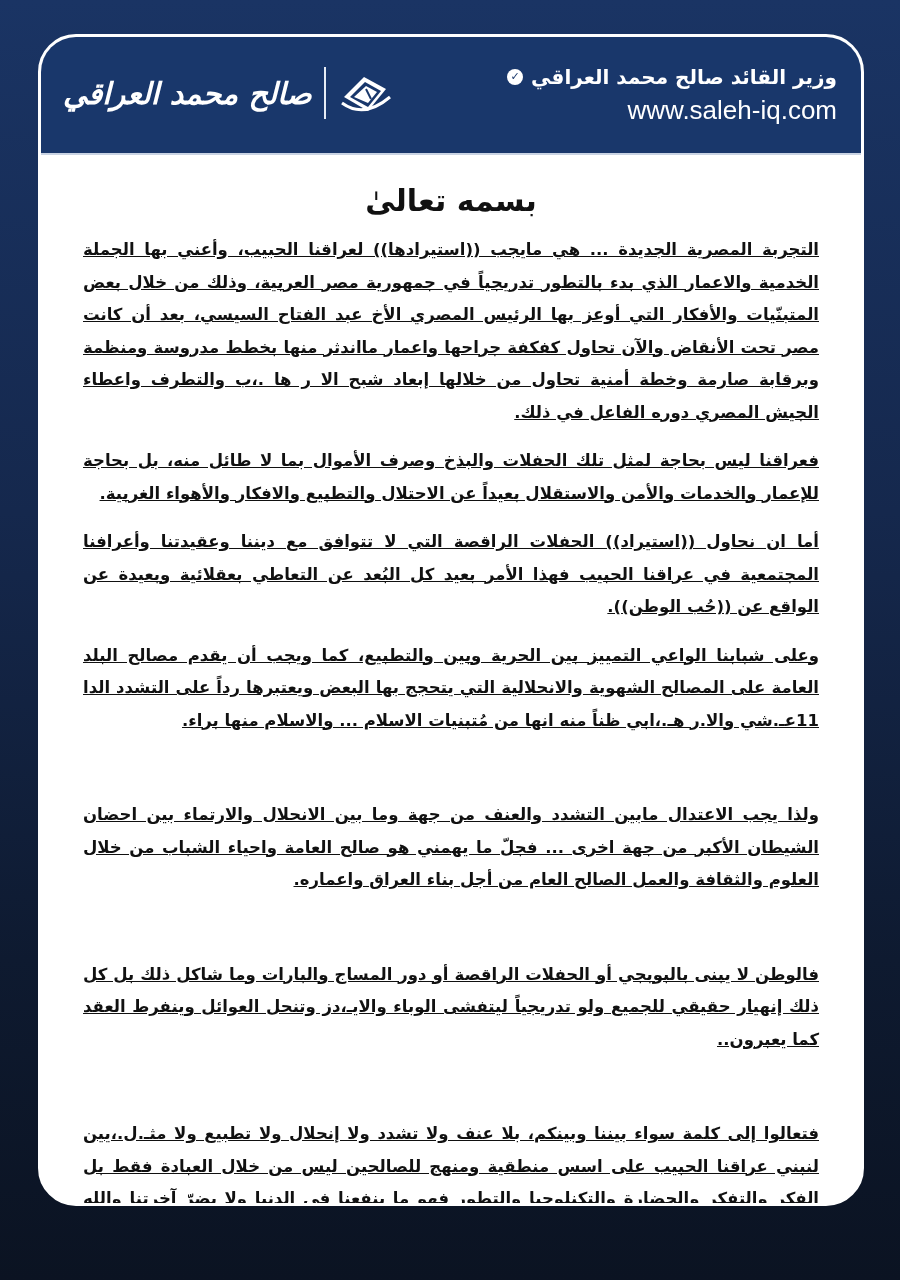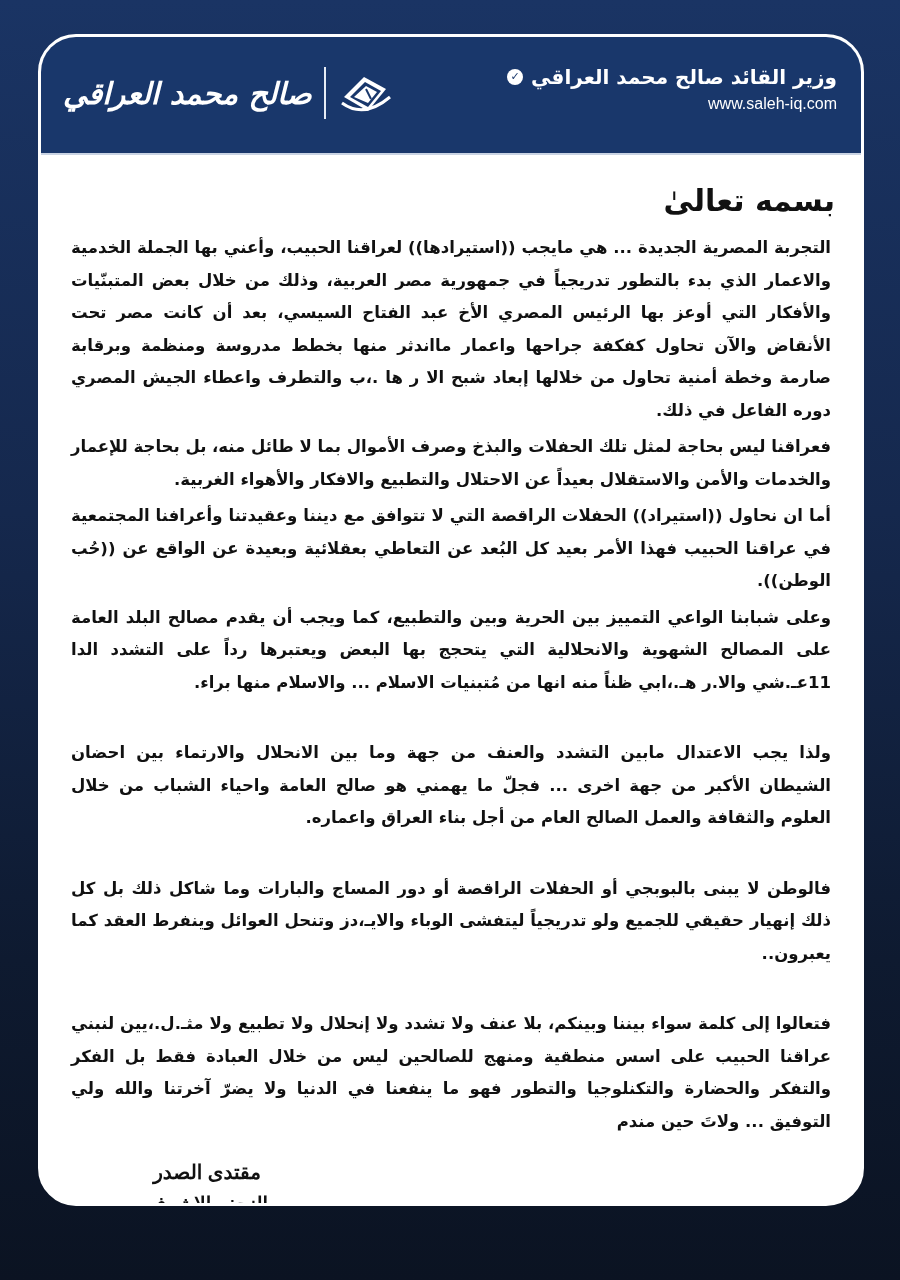--- a/index.html
+++ b/index.html
@@ -22,24 +22,24 @@
   .brand { position: absolute; left: 22px; top: 28px; height: 56px; display: flex; align-items: center; }
   .brand .calligraphy {
     color: #ffffff; font-family: "DejaVu Serif", serif; font-size: 30px; font-weight: bold;
     letter-spacing: -1px; direction: rtl; font-style: italic;
   }
   .brand .divider { width: 2px; height: 52px; background: #e6ecf5; margin: 0 12px; }
   .brand .logo { width: 56px; height: 52px; }
   .titlebox { position: absolute; right: 24px; top: 28px; text-align: right; color: #fff; }
   .titlebox .name { direction: rtl; font-size: 20px; font-weight: bold; display: flex; align-items: center; gap: 8px; justify-content: flex-end; }
   .verified { width: 16px; height: 16px; border-radius: 50%; background: #ffffff; color: #19376b; font-size: 11px; line-height: 16px; text-align: center; font-weight: bold; }
-  .titlebox .url { font-family: "Liberation Sans", sans-serif; font-size: 16px; margin-top: 6px; }
+  .titlebox .url { font-family: "Liberation Sans", sans-serif; font-size: 26px; margin-top: 6px; }
   .body { padding: 22px 26px 0 26px; direction: rtl; color: #111; }
-  .basmala { font-size: 30px; font-weight: bold; margin: 6px 0 14px 0; }
-  .para { font-size: 16.5px; font-weight: bold; line-height: 32.5px; text-align: justify; margin: 4px; }
+  .basmala { text-align: center; font-size: 30px; font-weight: bold; margin: 6px 0 14px 0; }
+  .para { font-size: 16.5px; font-weight: bold; line-height: 32.5px; text-align: justify; margin: 16px; text-decoration: underline; }
   .gap { height: 30px; }
   .signature { margin-top: 14px; margin-left: 30px; direction: rtl; text-align: center; width: 220px; float: left; }
   .signature .s1, .signature .s2 { font-family: Liberation Sans, sans-serif; font-size: 20px; font-weight: bold; letter-spacing: 4px; line-height: 32px; }
   .signature .s3 { font-family: "DejaVu Serif", serif; font-size: 17px; font-weight: normal; line-height: 32px; letter-spacing: 2px; }
 </style>
 </head>
 <body>
 
 <div class="card">
   <div class="header">

